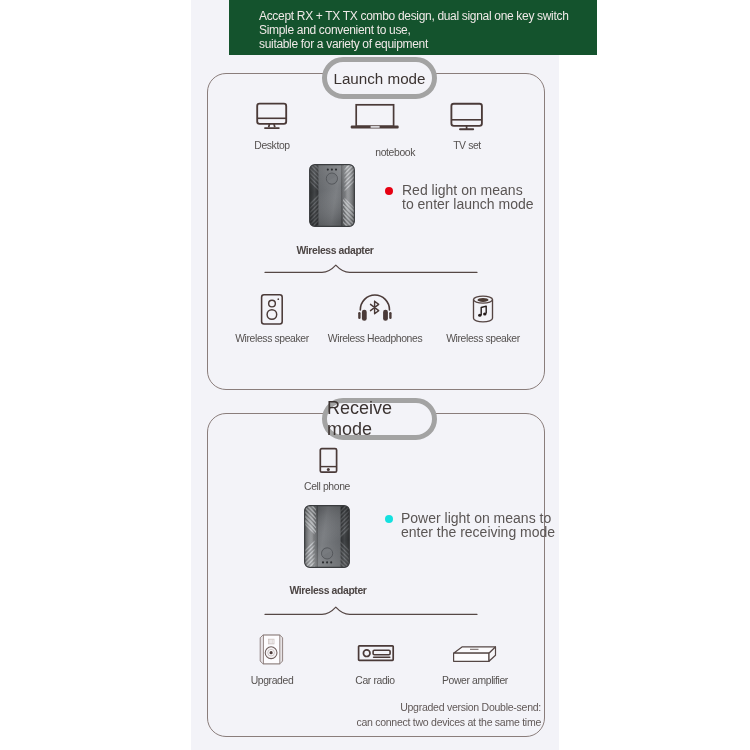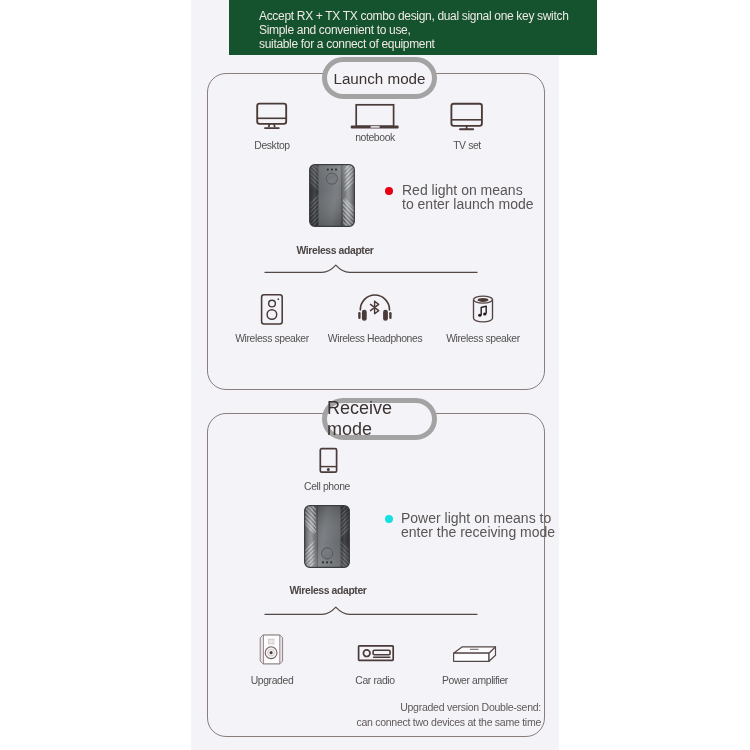--- a/index.html
+++ b/index.html
@@ -33,21 +33,21 @@
 </head>
 <body>
 
 <div id="page">
   <div class="panel"></div>
 
   <div class="header">
     <div class="hdr-text">
       <div>Accept RX + TX TX combo design, dual signal one key switch</div>
       <div>Simple and convenient to use,</div>
-      <div>suitable for a connect of equipment</div>
+      <div>suitable for a variety of equipment</div>
     </div>
   </div>
 
   <div class="card" style="left:207px;top:73px;width:336px;height:315px;"></div>
   <div class="pill" style="left:322px;top:57px;width:105px;height:32px;font-size:15.2px;">
     <span>Launch mode</span>
   </div>
 
   <div class="icon" style="left:255px;top:102px;width:33px;height:28px;">
     <svg width="33" height="28" viewBox="0 0 33 28">
@@ -59,21 +59,21 @@
   </div>
   <div class="cap" style="left:232px;top:139.5px;width:80px;">Desktop</div>
 
   <div class="icon" style="left:350px;top:103px;width:50px;height:28px;">
     <svg width="50" height="28" viewBox="0 0 50 28">
       <rect x="6.2" y="1.8" width="37.4" height="21.5" fill="none" stroke="#4a3a38" stroke-width="1.7"></rect>
       <rect x="0.7" y="22.6" width="48.0" height="3.0" rx="1.1" fill="#4a3a38"></rect>
       <rect x="20.6" y="22.9" width="9" height="1.9" fill="#d8d6da"></rect>
     </svg>
   </div>
-  <div class="cap" style="left:335px;top:132px;width:80px;">notebook</div>
+  <div class="cap" style="left:335px;top:147px;width:80px;text-align:right;">notebook</div>
 
   <div class="icon" style="left:449px;top:102px;width:35px;height:29px;">
     <svg width="35" height="29" viewBox="0 0 35 29">
       <rect x="2.4" y="1.7" width="30.5" height="22.1" rx="2.4" ry="2.4" fill="none" stroke="#4a3a38" stroke-width="1.85"></rect>
       <line x1="2.5" y1="17.8" x2="32.8" y2="17.8" stroke="#4a3a38" stroke-width="1.6"></line>
       <line x1="17.6" y1="23.8" x2="17.6" y2="27.0" stroke="#4a3a38" stroke-width="1.7"></line>
       <line x1="11.0" y1="27.2" x2="24.2" y2="27.2" stroke="#4a3a38" stroke-width="1.9" stroke-linecap="round"></line>
     </svg>
   </div>
   <div class="cap" style="left:427px;top:139.5px;width:80px;">TV set</div>

